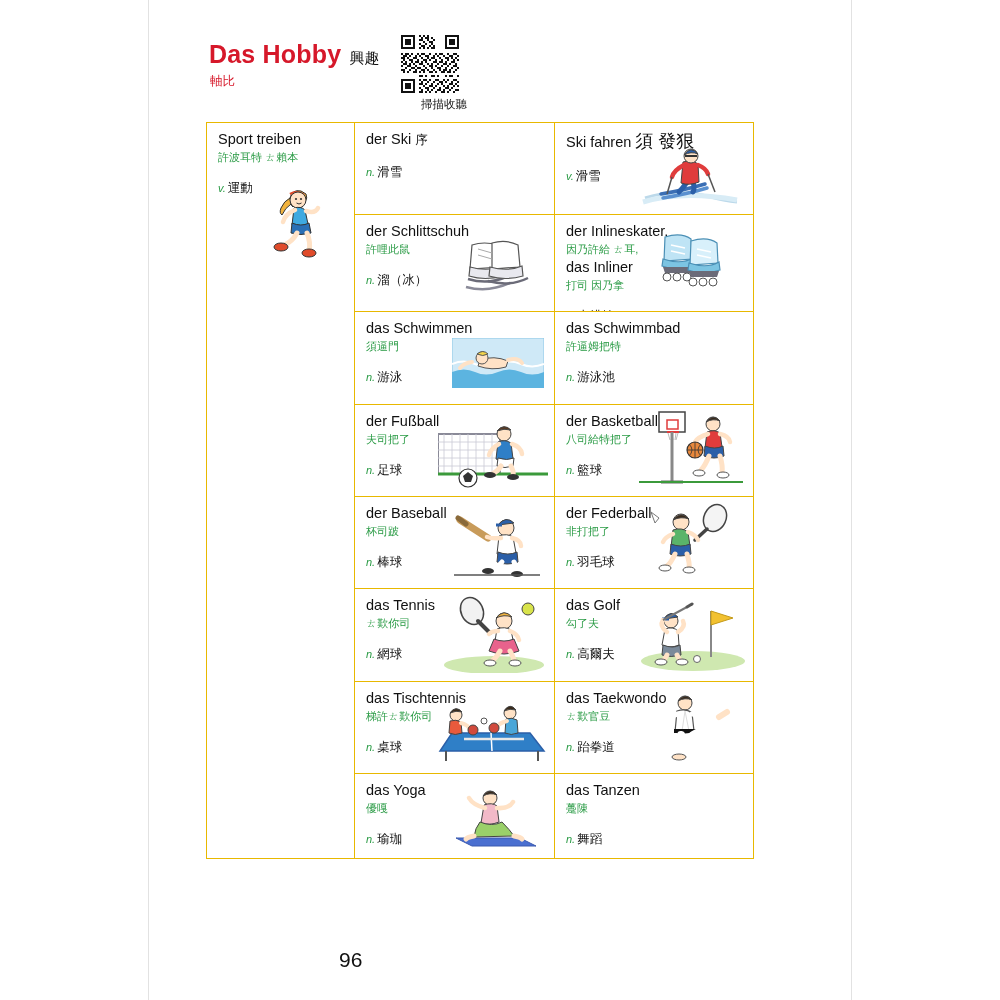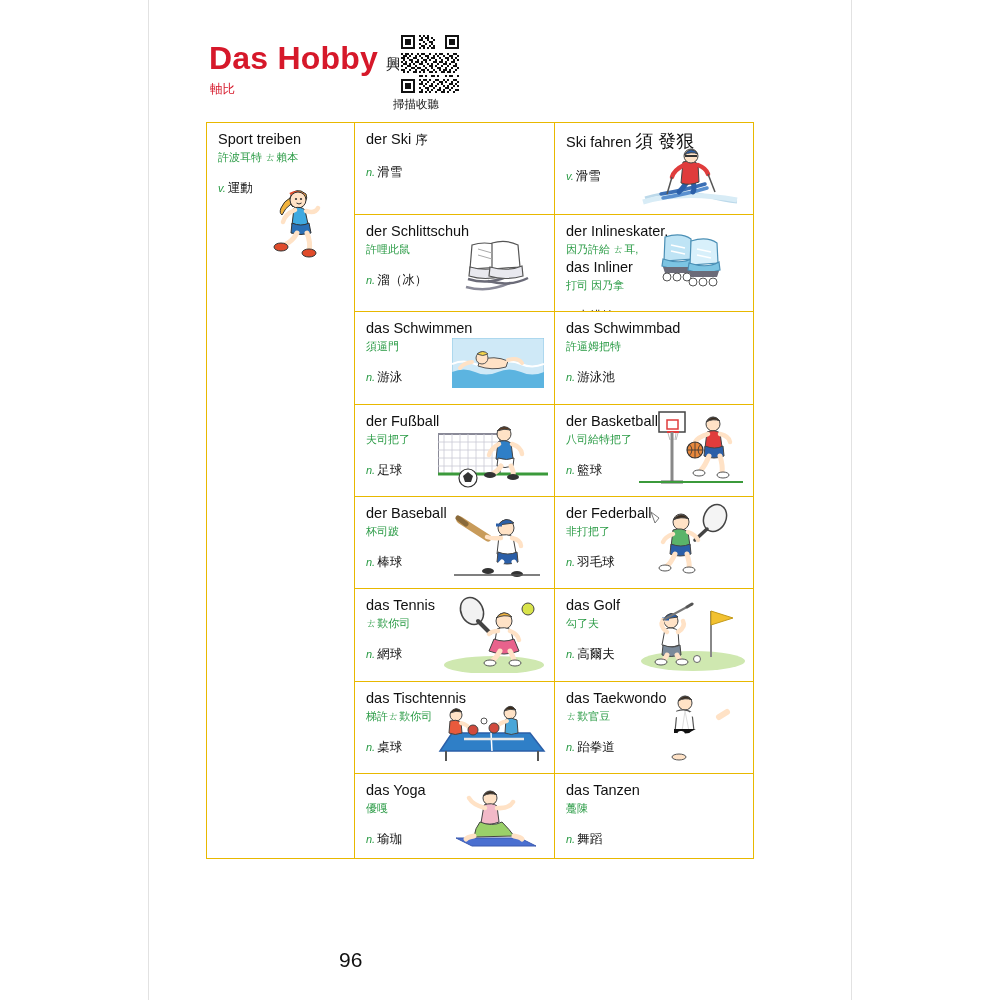--- a/index.html
+++ b/index.html
@@ -32,41 +32,41 @@
     width: 400px;
     height: 80px;
   }
   .title-row {
     display: flex;
     align-items: baseline;
     gap: 8px;
   }
   .title-de {
     color: #d6182a;
-    font-size: 32px;
+    font-size: 25px;
     font-weight: bold;
     letter-spacing: 0.2px;
   }
   .title-zh {
     color: #111111;
     font-size: 15px;
     font-weight: normal;
   }
   .title-phon {
     color: #d6182a;
     font-size: 12.5px;
     margin-top: 4px;
     margin-left: 1px;
   }
   .qr-block {
     position: absolute;
     left: 244px;
     top: 33px;
     width: 74px;
-    text-align: left;
+    text-align: right;
   }
   .qr-box {
     width: 62px;
     height: 62px;
     margin: 0 auto;
     background: #ffffff;
     position: relative;
   }
   .qr-box svg { display: block; }
   .qr-caption {

